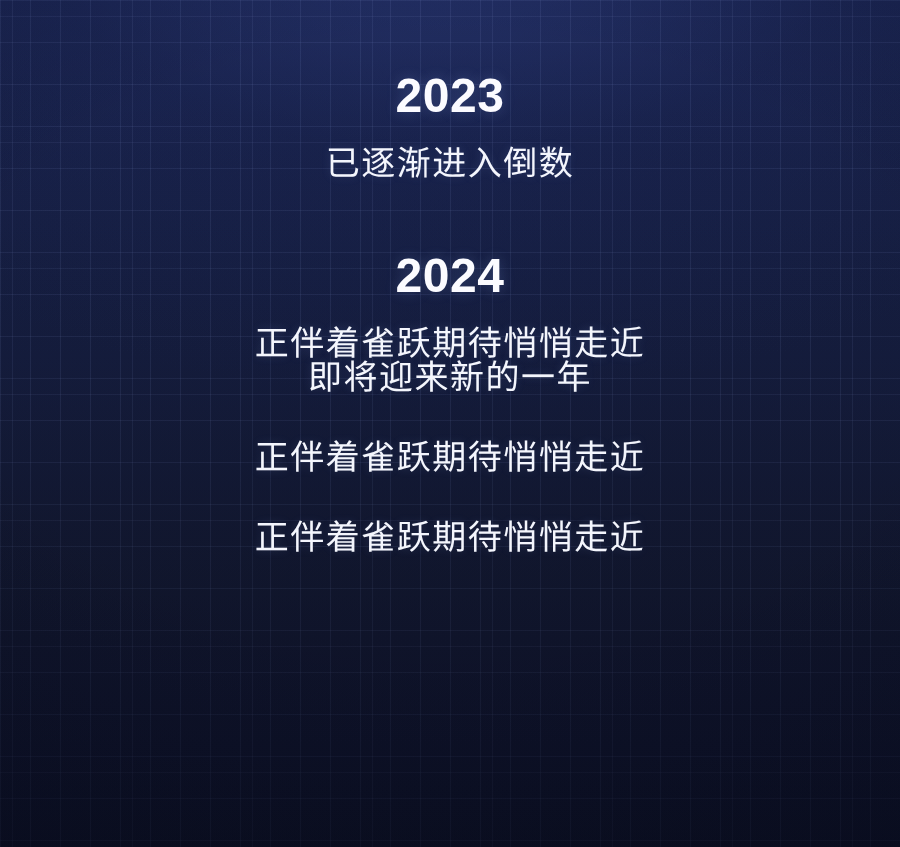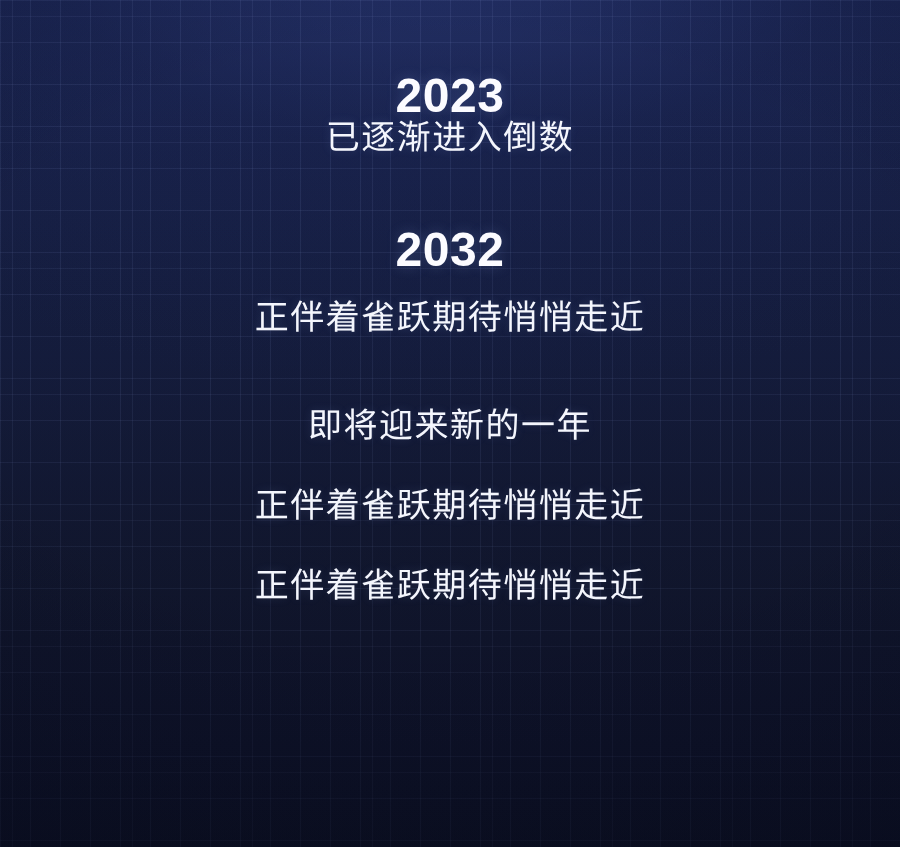--- a/index.html
+++ b/index.html
@@ -96,45 +96,45 @@
     font-weight: 400;
     line-height: 1;
     letter-spacing: 1.5px;
     color: #f4f6fd;
     text-shadow: 0 0 10px rgba(140,170,250,0.16);
     width: 100%;
   }
 
   
   #block-2023 { margin-top: 72px; }
-  #sub-2023   { }
+  #sub-2023   { margin-top: 26px; }
   #block-2024 { margin-top: 72px; }
   #sub-2024   { margin-top: 26px; }
-  #verses     { margin-top: 74px; width: 100%; }
+  #verses     { width: 100%; }
   .verse-line + .verse-line { margin-top: 46px; }
 </style>
 </head>
 <body>
 
 <div id="poster">
 
   <div class="grid-layer"></div>
   <div class="grid-layer coarse"></div>
   <div class="grid-fade"></div>
   <div class="vignette"></div>
 
   <div class="content">
 
     <div class="year-block" id="block-2023">
       <div class="year">2023</div>
     </div>
     <div class="year-sub" id="sub-2023">已逐渐进入倒数</div>
 
     <div class="year-block" id="block-2024">
-      <div class="year">2032</div>
+      <div class="year">2024</div>
     </div>
     <div class="year-sub" id="sub-2024">正伴着雀跃期待悄悄走近</div>
 
     <div id="verses">
       <div class="verse-line">即将迎来新的一年</div>
       <div class="verse-line">正伴着雀跃期待悄悄走近</div>
       <div class="verse-line">正伴着雀跃期待悄悄走近</div>
     </div>
 
   </div>

